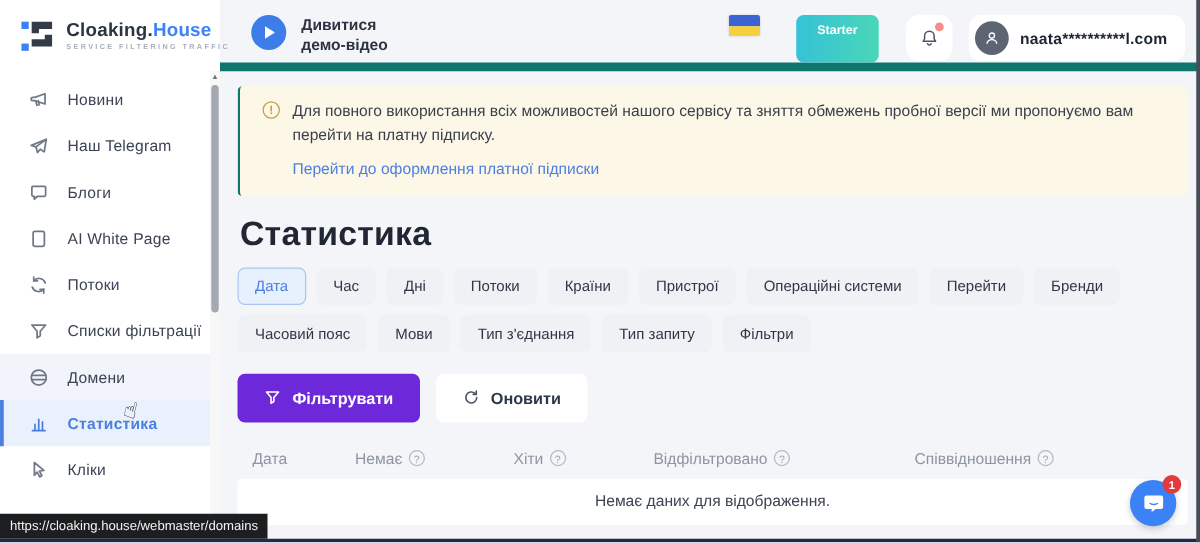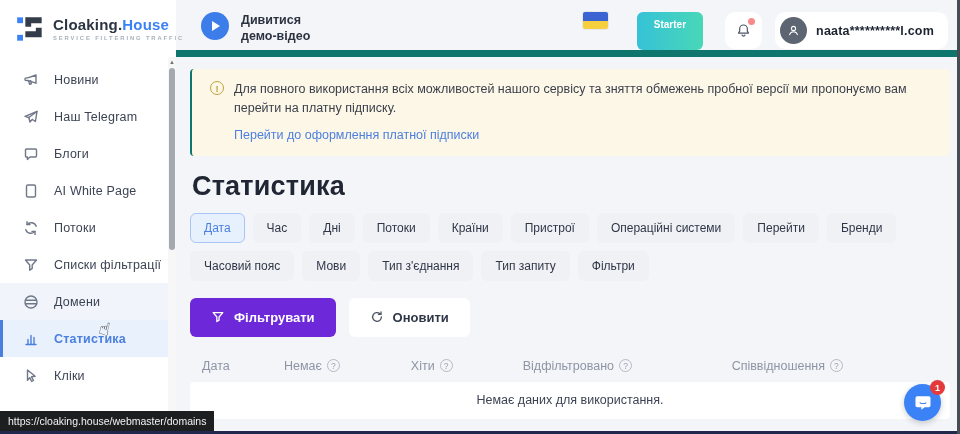--- a/index.html
+++ b/index.html
@@ -296,21 +296,21 @@
         <div class="th">
           <span>Відфільтровано</span>
           <span class="help"></span>
         </div>
         <div class="th">
           <span>Співвідношення</span>
           <span class="help"></span>
         </div>
       </div>
 
-      <div class="empty-row">Немає даних для використання.</div>
+      <div class="empty-row">Немає даних для відображення.</div>
 
     </section>
   </div>
 
   <div class="chat-fab">
     <svg viewBox="0 0 24 24">
       <path fill="#ffffff" d="M5 4h14a2 2 0 0 1 2 2v9a2 2 0 0 1-2 2h-5l-4 3v-3H5a2 2 0 0 1-2-2V6a2 2 0 0 1 2-2z"></path>
       <path d="M8.5 11.8c1.2 1.1 5.8 1.1 7 0" stroke="#3b82f6" fill="none" stroke-width="1.4" stroke-linecap="round"></path>
     </svg>
     <span class="chat-badge">1</span>

